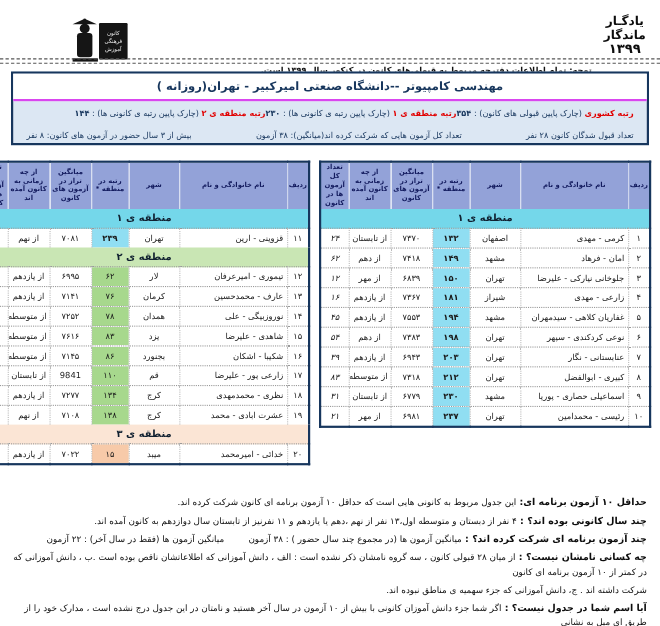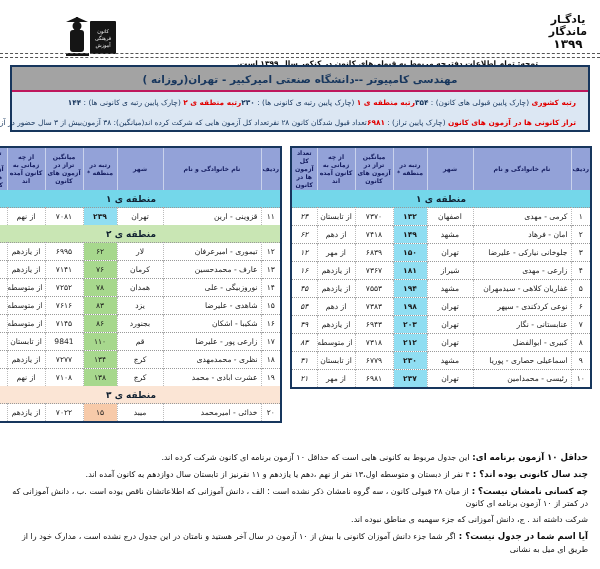--- a/index.html
+++ b/index.html
@@ -19,21 +19,21 @@
   .logo{position:absolute;top:1px;left:64px;width:74px;height:44px;}
   .logo .figure{position:absolute;left:0;top:2px;}
   .logo .board{position:absolute;left:26px;top:8px;width:26px;height:33px;background:#151515;
                border-radius:1px;display:flex;flex-direction:column;align-items:center;
                justify-content:center;gap:1px;}
   .logo .board span{color:#eee;font-size:5px;line-height:1.2;display:block;}
 
   
   .tbox{position:absolute;top:65px;left:10px;right:10px;height:67px;
         border:2px solid #17365d;background:#dce7f3;box-sizing:border-box;}
-  .tbox-title{height:23px;background:#a3a3a3;border-bottom:2px solid #be185d;
+  .tbox-title{height:23px;background:#ffffff;border-bottom:2px solid #d946ef;
               display:flex;align-items:center;justify-content:center;
               font-size:10.5px;font-weight:bold;color:#17365d;}
   .stats-row{display:flex;align-items:center;height:20px;padding:0 12px;
              font-size:7.4px;color:#17365d;white-space:nowrap;}
   .stats-row.r1{justify-content:space-between;padding-left:120px;}
   .stats-row.r2{justify-content:space-between;}
   .stat .lbl{color:#e10000;font-weight:bold;}
   .stat .det{color:#17365d;}
   .stat .val{font-weight:bold;color:#17365d;}
   .stat .val.red{color:#e10000;}
@@ -112,25 +112,20 @@
         <span class="det">(چارک پایین رتبه ی کانونی ها) :</span>
         <span class="val">۲۳۰</span>
       </span>
       <span class="stat">
         <span class="lbl">رتبه منطقه ی ۲</span>
         <span class="det">(چارک پایین رتبه ی کانونی ها) :</span>
         <span class="val">۱۴۴</span>
       </span>
     </div>
     <div class="stats-row r2">
-      <span class="stat">
-        <span class="lbl">تراز کانونی ها در آزمون های کانون</span>
-        <span class="det">(چارک پایین تراز) :</span>
-        <span class="val red">۶۹۸۱</span>
-      </span>
       <span class="plain">تعداد قبول شدگان کانون ۲۸ نفر</span>
       <span class="plain">تعداد کل آزمون هایی که شرکت کرده اند(میانگین): ۳۸ آزمون</span>
       <span class="plain">بیش از ۳ سال حضور در آزمون های کانون: ۸ نفر</span>
     </div>
   </div>
 
   <div class="tables">
     <div class="tcol">
         <table class="rtable">
           <colgroup>
@@ -373,18 +368,19 @@
               <td class="c-exams">۳۵</td>
             </tr>
           </tbody>
         </table>
       </div>
   </div>
 
   <div class="foot">
       <div class="fline"><span class="b">حداقل ۱۰ آزمون برنامه ای: </span>این جدول مربوط به کانونی هایی است که حداقل ۱۰ آزمون برنامه ای کانون شرکت کرده اند.</div>
       <div class="fline"><span class="b">چند سال کانونی بوده اند؟ : </span>۴ نفر از دبستان و متوسطه اول،۱۳ نفر از نهم ،دهم یا یازدهم و ۱۱ نفرنیز از تابستان سال دوازدهم به کانون آمده اند.</div>
+      <div class="fline"><span class="b">چند آزمون برنامه ای شرکت کرده اند؟ : </span>میانگین آزمون ها (در مجموع چند سال حضور ) : ۳۸ آزمون<span class="gap"></span>میانگین آزمون ها (فقط در سال آخر) : ۲۲ آزمون</div>
       <div class="fline"><span class="b">چه کسانی نامشان نیست؟ : </span>از میان ۲۸ قبولی کانون ، سه گروه نامشان ذکر نشده است : الف ، دانش آموزانی که اطلاعاتشان ناقص بوده است .ب ، دانش آموزانی که در کمتر از ۱۰ آزمون برنامه ای کانون</div>
       <div class="fline">شرکت داشته اند . ج، دانش آموزانی که جزء سهمیه ی مناطق نبوده اند.</div>
       <div class="fline"><span class="b">آیا اسم شما در جدول نیست؟ : </span>اگر شما جزء دانش آموزان کانونی با بیش از ۱۰ آزمون در سال آخر هستید و نامتان در این جدول درج نشده است ، مدارک خود را از طریق ای میل به نشانی</div>
     </div>
 
 </div>
 
 </body></html>

